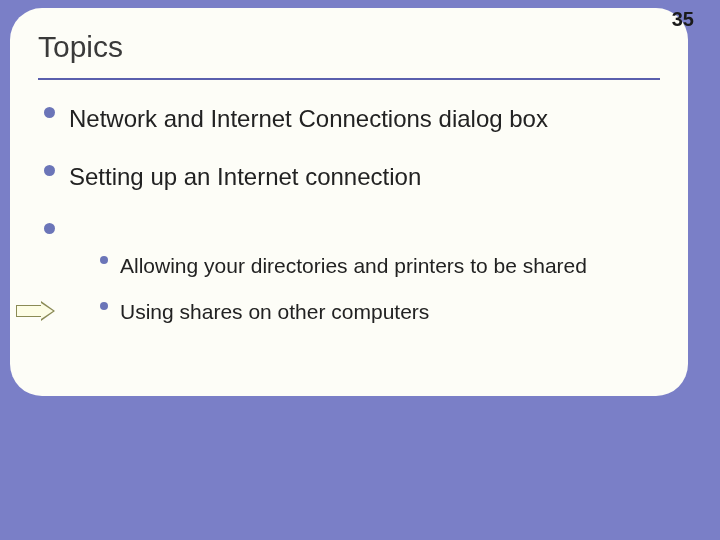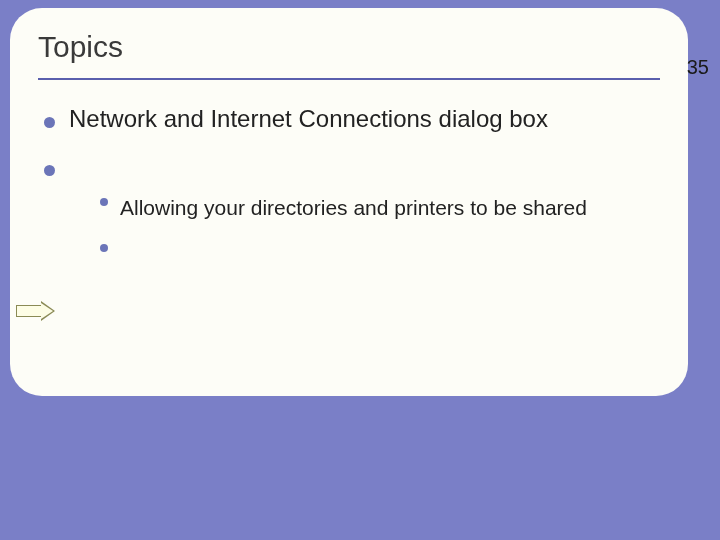--- a/index.html
+++ b/index.html
@@ -30,32 +30,31 @@
     color: #3a3a3a;
   }
   .hr1 {
     margin-top: 14px;
     height: 2px;
     background: #5a5fad;
   }
   .page-number {
     position: absolute;
     top: 8px;
-    right: 11px;
+    right: 26px;
     font-size: 20px;
-    font-weight: normal;
+    font-weight: bold;
     color: #1a1a1a;
-    margin-top: 48px;
   }
   .content {
     padding: 24px 20px 0 34px;
   }
   .top-item {
     display: flex;
-    align-items: center;
+    align-items: flex-start;
     margin-bottom: 28px;
   }
   .top-bullet {
     width: 11px;
     height: 11px;
     border-radius: 50%;
     background: #6b75b8;
     flex-shrink: 0;
     margin-right: 14px;
     transform: translateY(3px);
@@ -136,32 +135,37 @@
     <div class="hr1"></div>
   </div>
 
   <div class="content">
 
     <div class="top-item">
       <div class="top-bullet"></div>
       <div class="top-text">Network and Internet Connections dialog box</div>
     </div>
 
+    <div class="top-item">
+      <div class="top-bullet"></div>
+      <div class="top-text">Setting up an Internet connection</div>
+    </div>
 
     <div class="top-item">
       <div class="top-bullet"></div>
     </div>
 
     <div class="sub-list">
       <div class="sub-item">
         <div class="sub-bullet"></div>
         <div class="sub-text">Allowing your directories and printers to be shared</div>
       </div>
       <div class="sub-item">
         <div class="sub-bullet"></div>
+        <div class="sub-text">Using shares on other computers</div>
       </div>
     </div>
 
   </div>
 </div>
 
 <div class="page-number">35</div>
 
 <div class="pointer">
   <div class="pointer-rect"></div>

